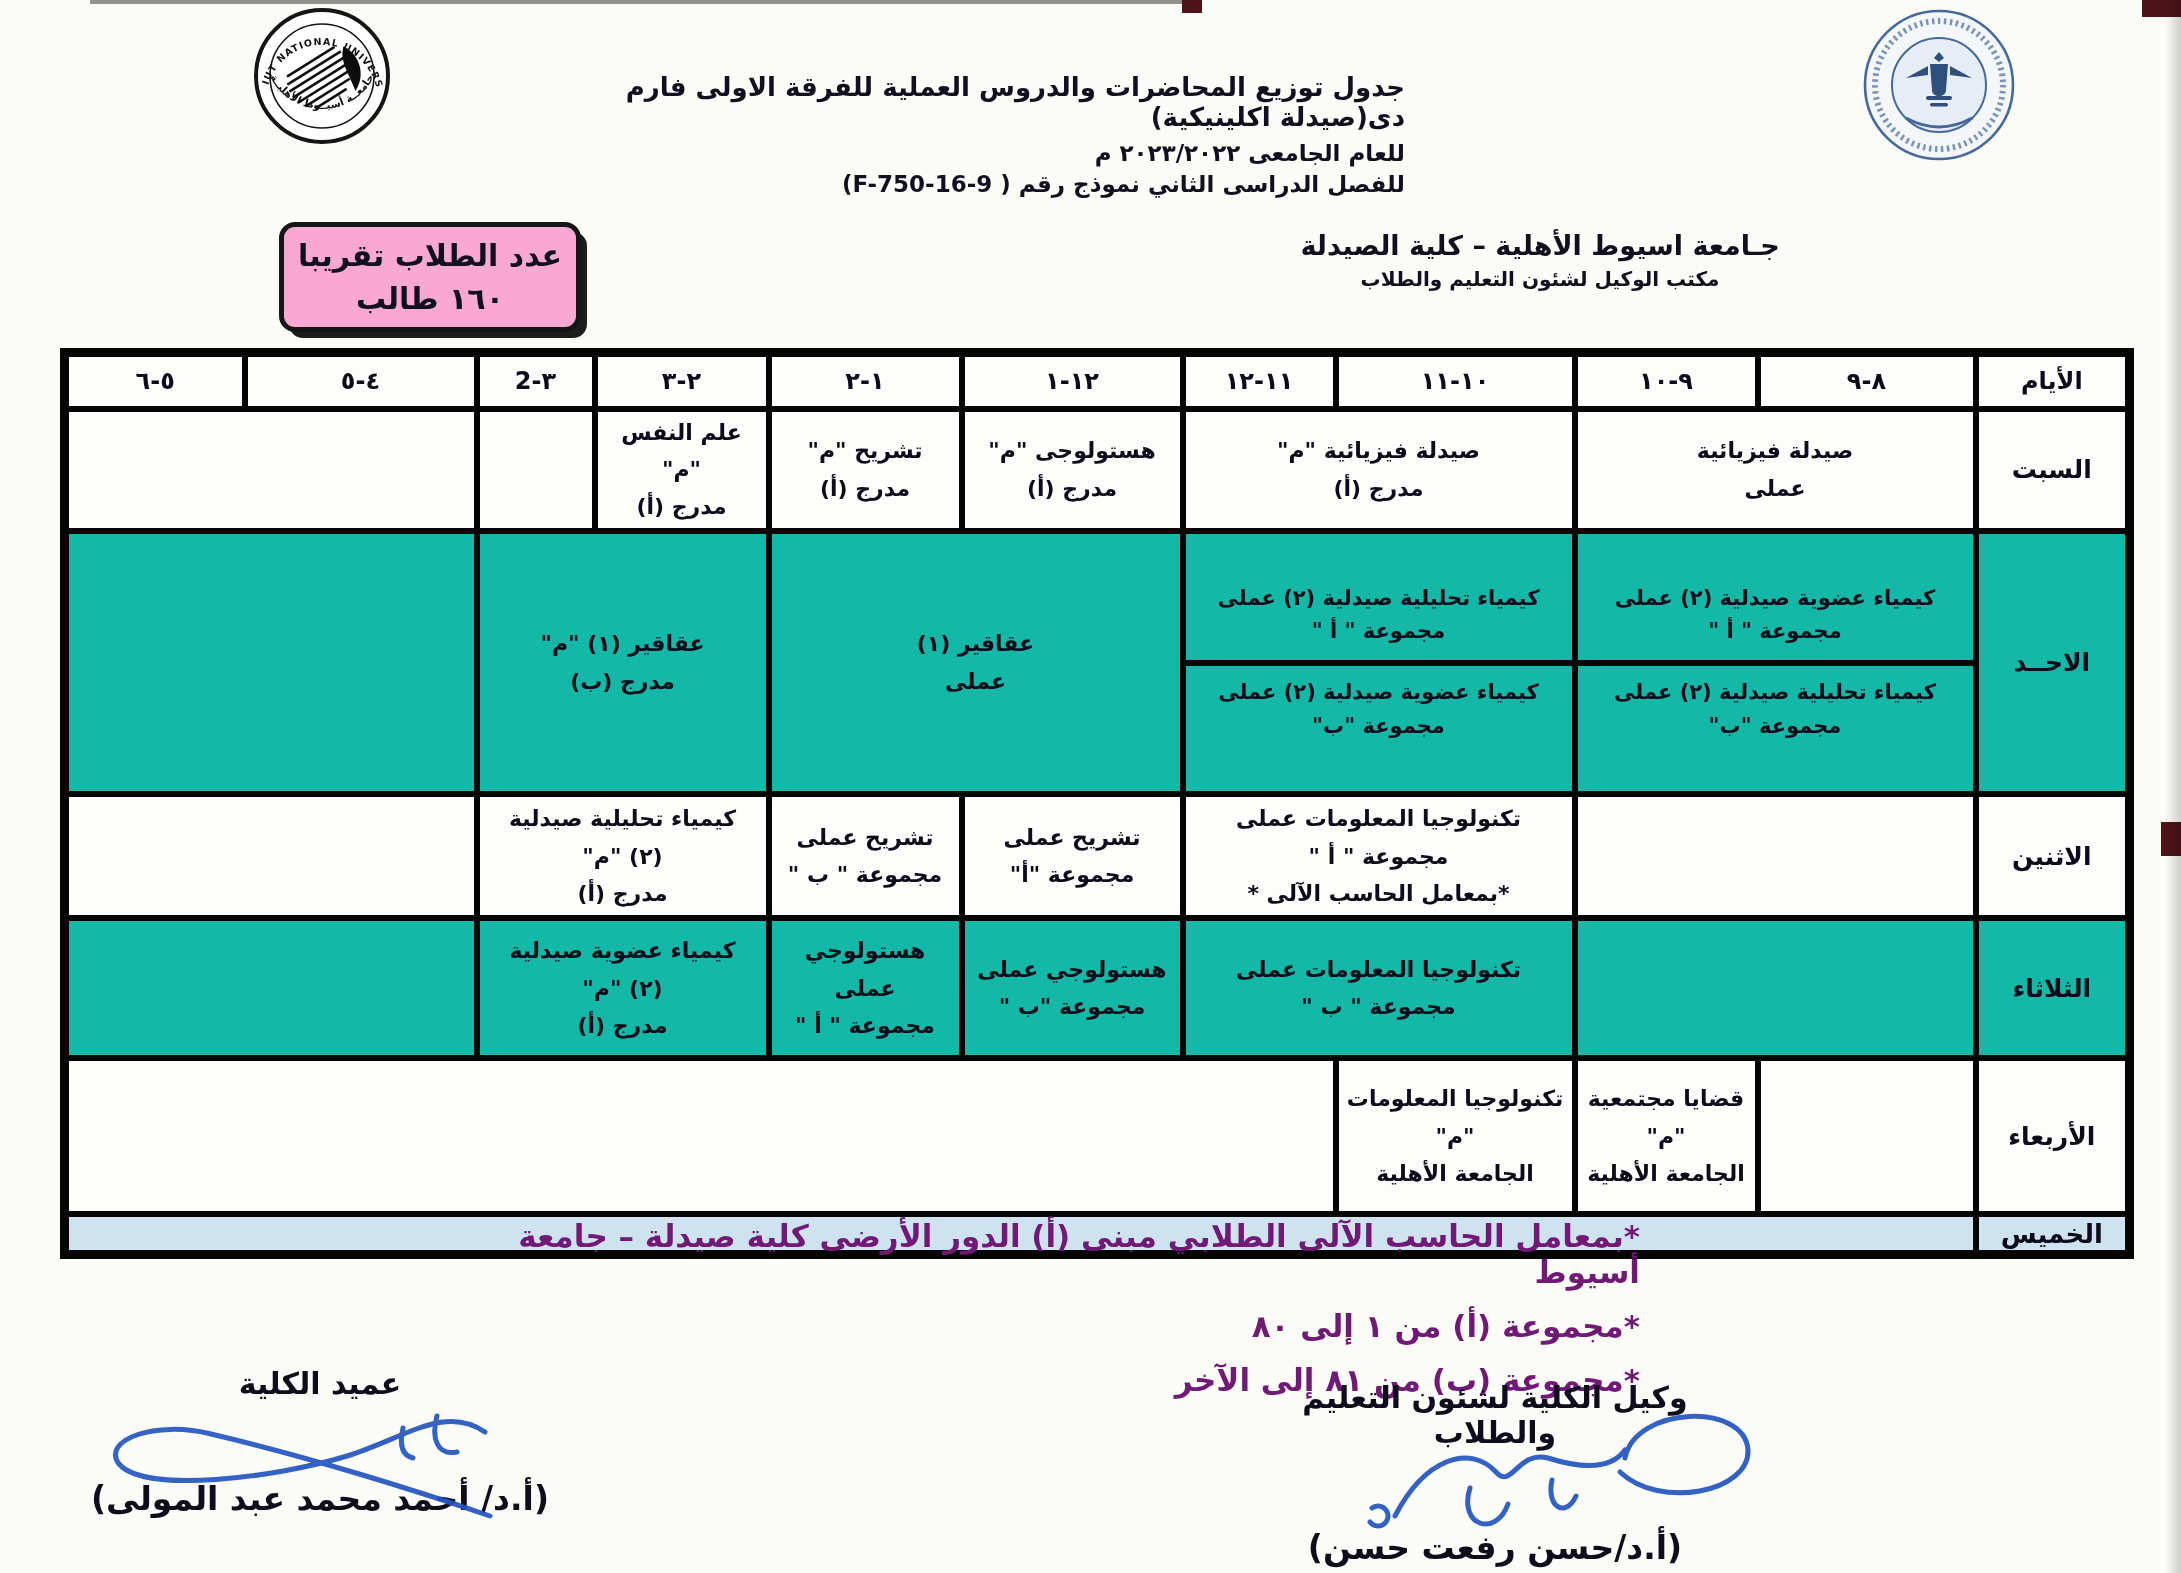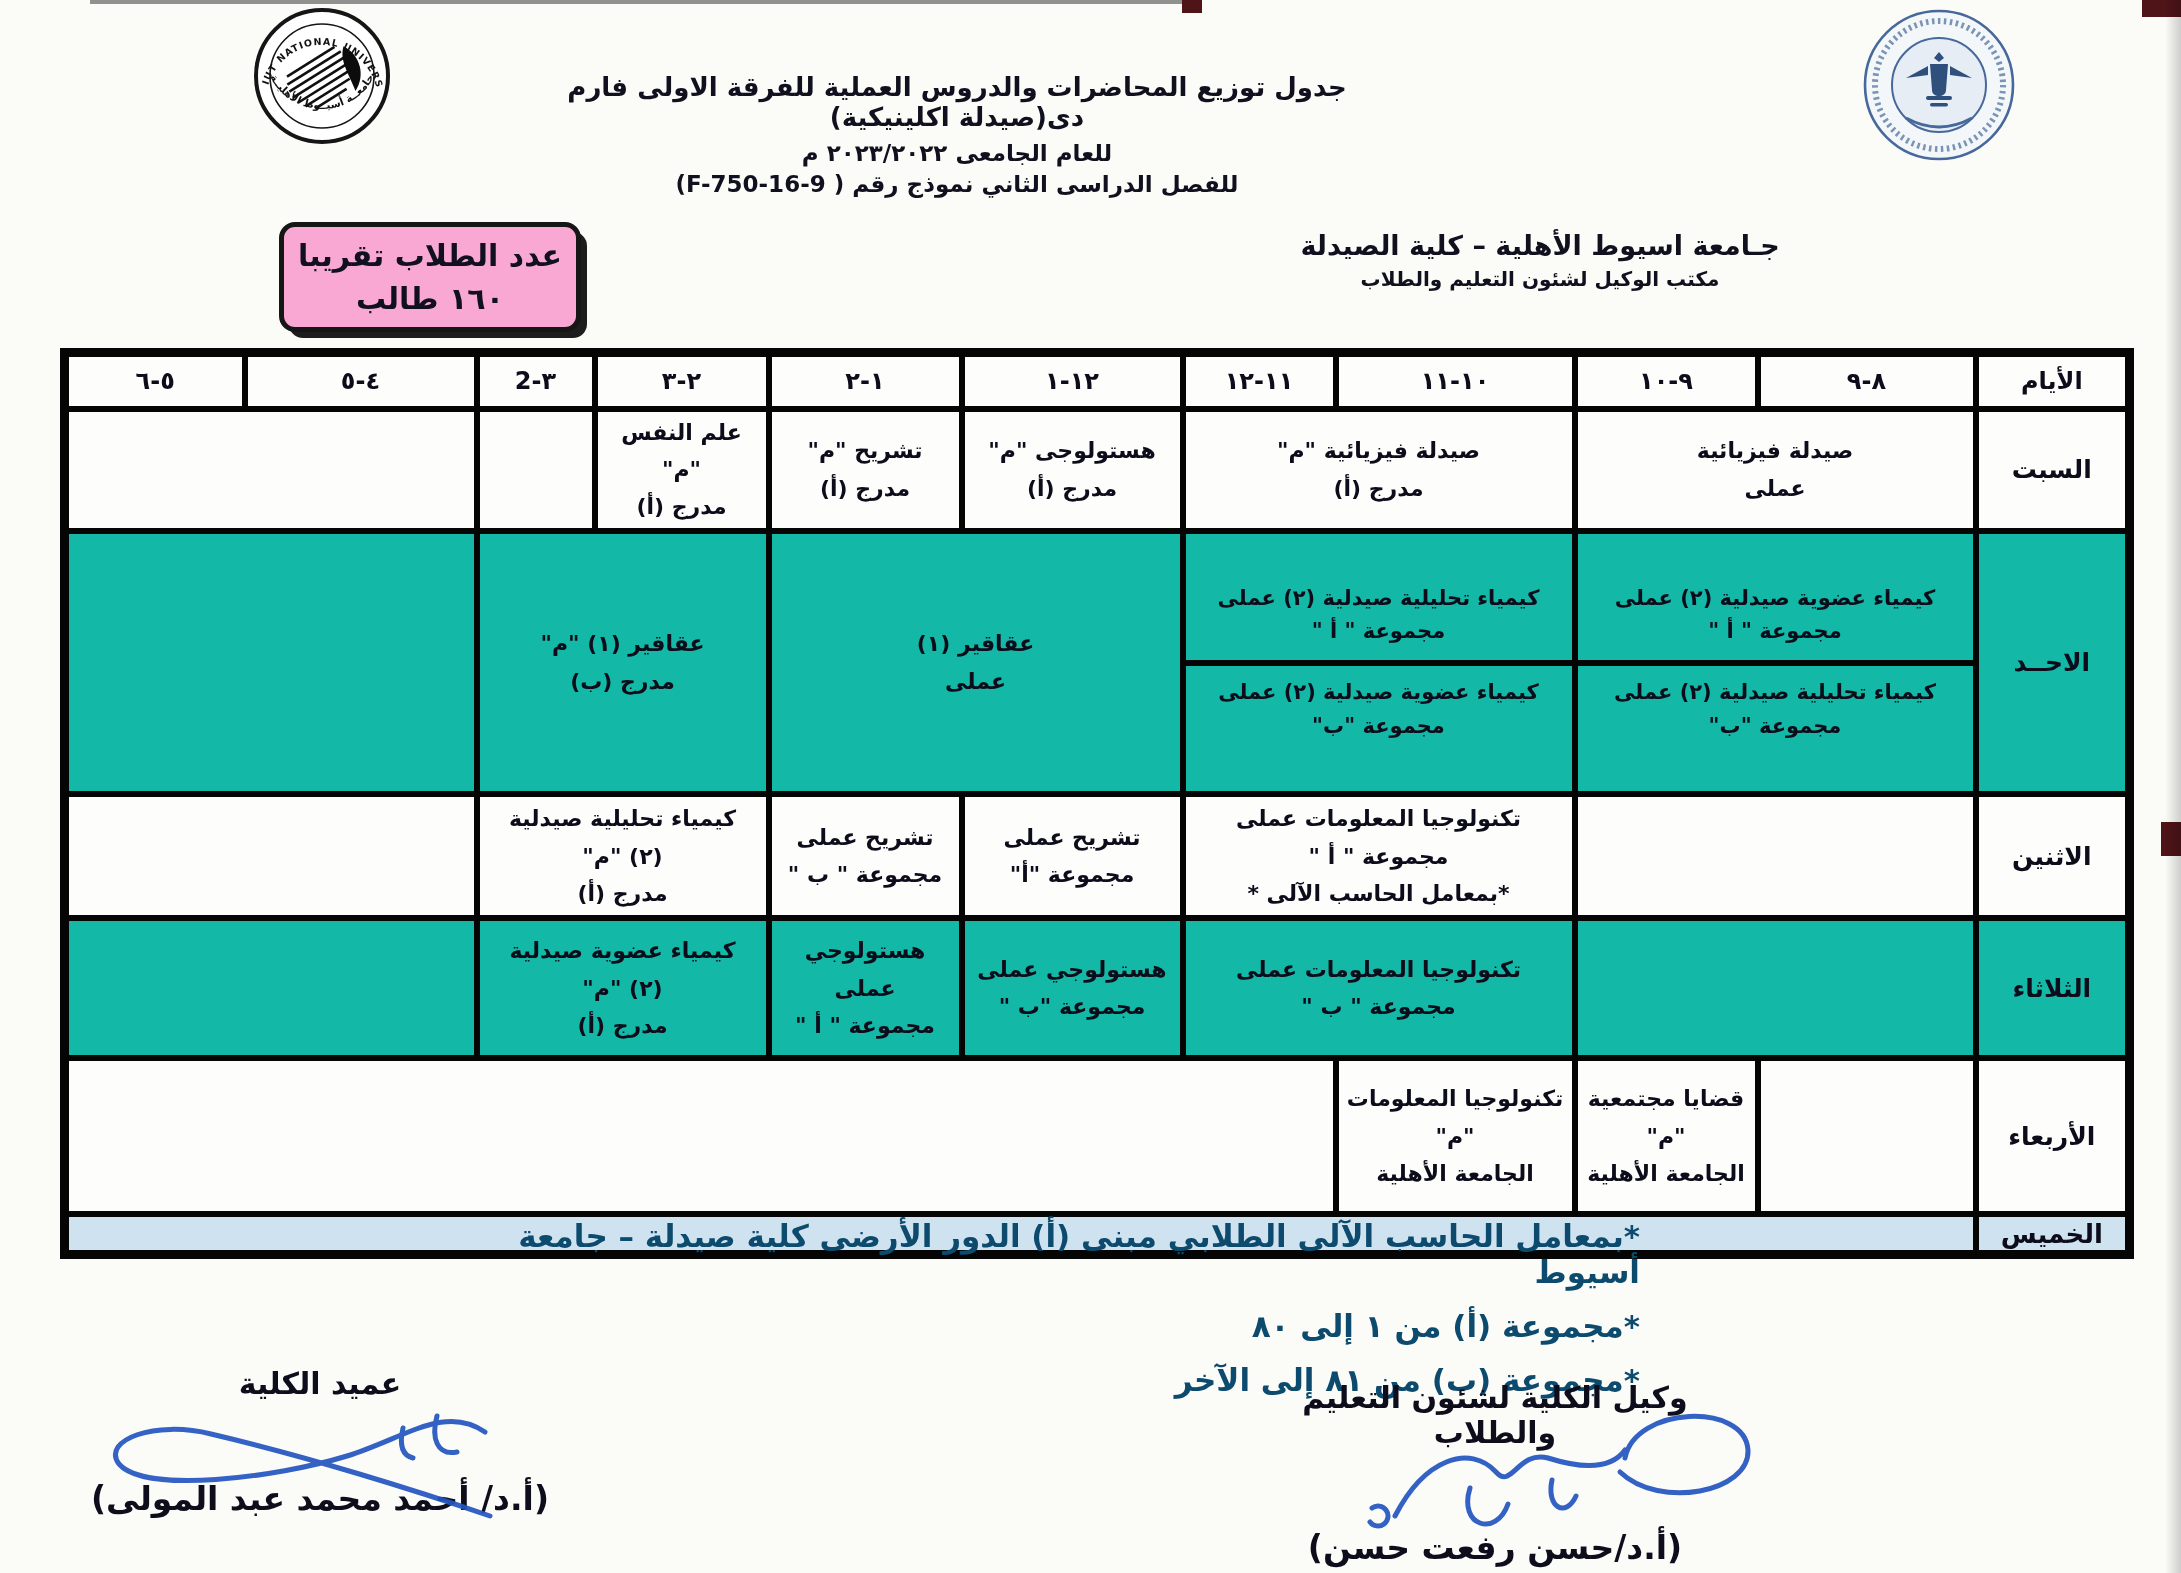--- a/index.html
+++ b/index.html
@@ -6,21 +6,21 @@
   .page{position:relative;width:2181px;height:1573px;background:#fbfbf8;overflow:hidden;
         font-family:"DejaVu Sans",sans-serif;color:#10101e;}
   .artifact{position:absolute;background:#4e1418;}
   .top-streak{position:absolute;left:90px;top:0;width:1095px;height:4px;background:#3a3a3a;opacity:.55;}
   .edge-shade{position:absolute;right:0;top:0;width:16px;height:100%;
         background:linear-gradient(to right,rgba(0,0,0,0),rgba(0,0,0,.18));}
 
   
   .anu-logo{position:absolute;left:252px;top:6px;width:140px;height:140px;}
   .gov-logo{position:absolute;left:1860px;top:6px;width:158px;height:158px;}
-  .title-block{position:absolute;left:532px;top:72px;width:850px;text-align:center;direction:rtl;}
+  .title-block{position:absolute;left:555px;top:72px;width:850px;text-align:right;direction:rtl;}
   .title-l1{font-size:26px;font-weight:bold;}
   .title-l2{font-size:23px;font-weight:bold;margin-top:8px;}
   .title-l3{font-size:23px;font-weight:bold;margin-top:5px;}
   .faculty-block{position:absolute;left:1240px;top:230px;width:600px;text-align:center;direction:rtl;}
   .faculty-l1{font-size:27px;font-weight:bold;}
   .faculty-l2{font-size:20px;font-weight:bold;margin-top:6px;}
   .students-box{position:absolute;left:279px;top:222px;width:292px;height:100px;background:#f9a8d4;
         border:5px solid #161616;border-radius:16px;box-shadow:8px 8px 0 -2px #1d1d1d;
         display:flex;flex-direction:column;align-items:center;justify-content:center;
         direction:rtl;font-weight:bold;font-size:30px;line-height:1.45;}
@@ -37,21 +37,21 @@
   tr.r-blue td{background:#14b8a6;}
   tr.r-thu td{background:#cfe2ef;}
   td.pad0{padding:0;}
   .stack{display:flex;flex-direction:column;height:183px;}
   .stack-half{flex:1;display:flex;align-items:center;justify-content:center;
         white-space:pre-line;font-size:21px;line-height:1.6;padding:2px 4px;}
   .stack-top{border-bottom:6px solid #050505;}
 
   
   .notes{position:absolute;left:500px;top:1218px;width:1140px;direction:rtl;text-align:right;}
-  .note-line{font-size:31px;font-weight:bold;margin-bottom:18px;color:#0c4a6e;}
+  .note-line{font-size:31px;font-weight:bold;margin-bottom:18px;color:#701a75;}
 
   
   .sig-right{position:absolute;left:1245px;top:1380px;width:500px;text-align:center;direction:rtl;}
   .sig-left{position:absolute;left:55px;top:1366px;width:530px;text-align:center;direction:rtl;}
   .sig-title{font-size:30px;font-weight:bold;color:#0d0d1c;}
   .sig-name{font-size:33px;font-weight:bold;color:#0d0d1c;margin-top:78px;}
   .ink{position:absolute;pointer-events:none;}
 </style>
 </head>
 <body>

